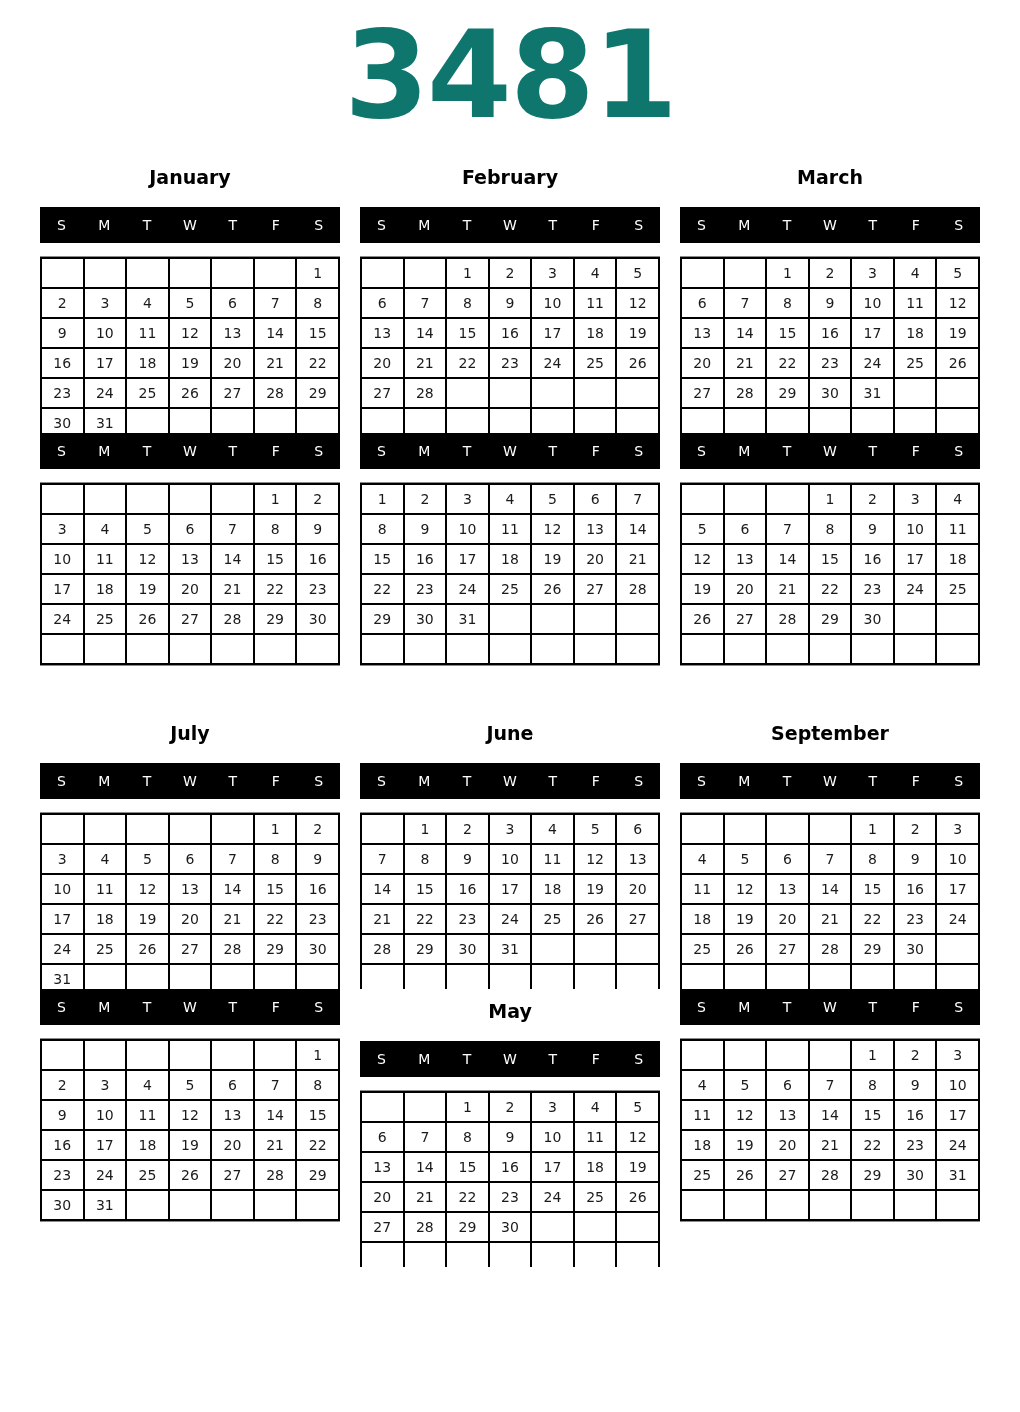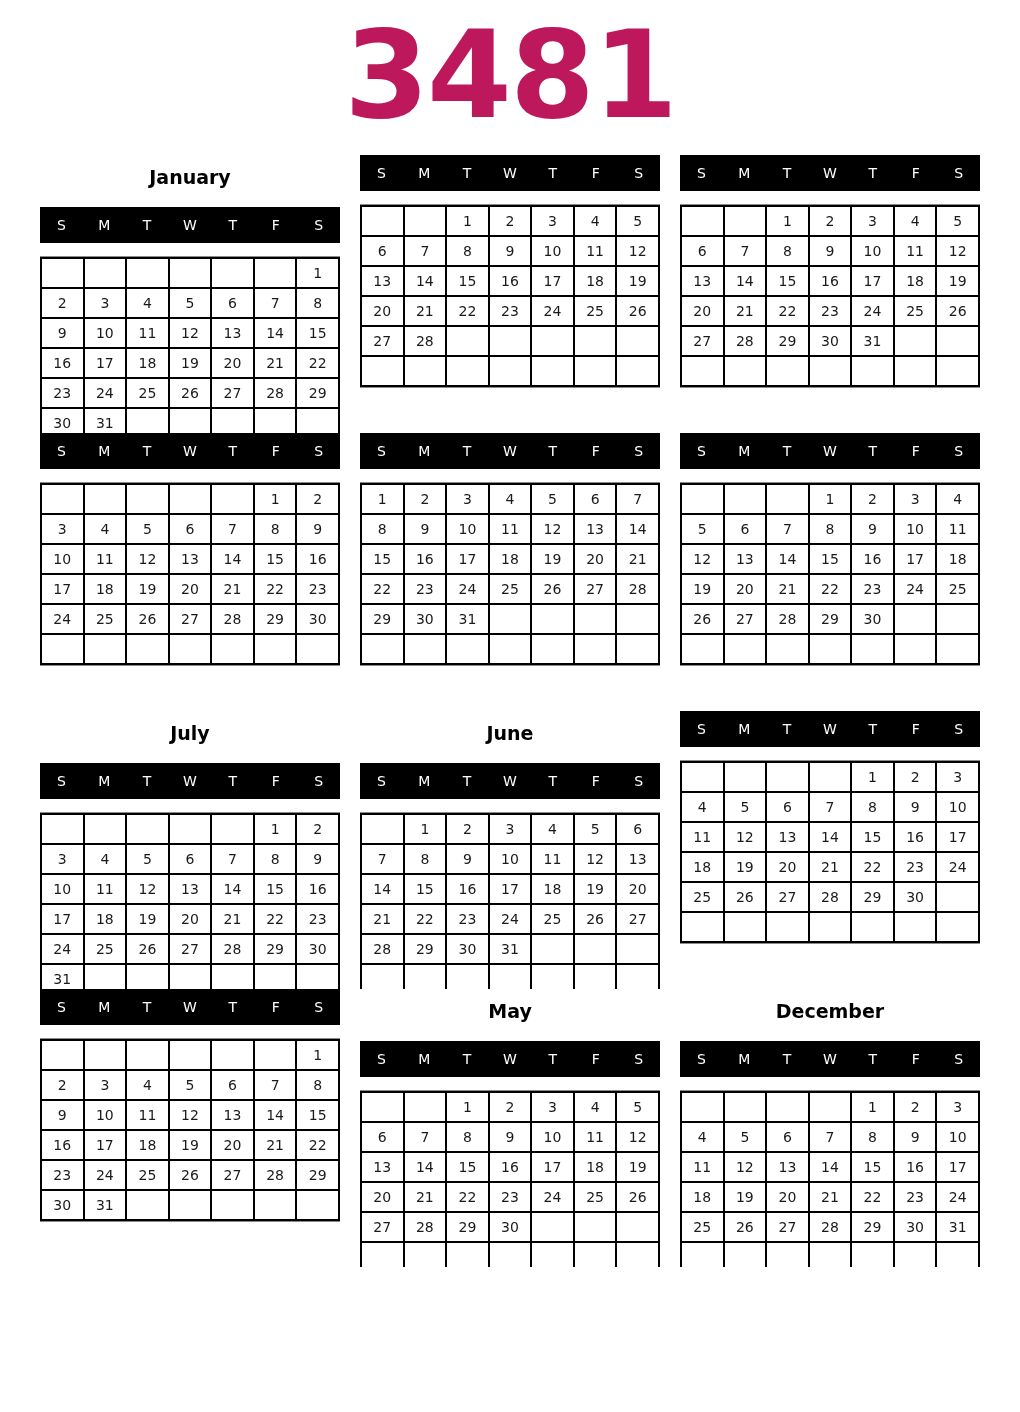--- a/index.html
+++ b/index.html
@@ -14,21 +14,21 @@
     color: #000;
     overflow: hidden;
   }
   .year-title {
     height: 150px;
     line-height: 150px;
     text-align: center;
     font-size: 122px;
     font-weight: 700;
     letter-spacing: -2px;
-    color: #be185d;
+    color: #0f766e;
   }
   .months {
     margin-top: 5px;
     padding: 0 40px;
     display: grid;
     grid-template-columns: repeat(3, 300px);
     column-gap: 20px;
     row-gap: 0;
   }
   .month {
@@ -144,90 +144,92 @@
               <td></td>
               <td></td>
               <td></td>
               <td></td>
             </tr>
           </tbody>
         </table>
   </div>
 
   <div class="month">
-    <div class="weekday-header">
-          <span>S</span>
-          <span>M</span>
-          <span>T</span>
-          <span>W</span>
-          <span>T</span>
-          <span>F</span>
-          <span>S</span>
-        </div>
-    <table class="month-grid">
-          <tbody>
-            <tr>
-              <td></td>
-              <td></td>
-              <td>1</td>
-              <td>2</td>
-              <td>3</td>
-              <td>4</td>
-              <td>5</td>
-            </tr>
-            <tr>
-              <td>6</td>
-              <td>7</td>
-              <td>8</td>
-              <td>9</td>
-              <td>10</td>
-              <td>11</td>
-              <td>12</td>
-            </tr>
-            <tr>
-              <td>13</td>
-              <td>14</td>
-              <td>15</td>
-              <td>16</td>
-              <td>17</td>
-              <td>18</td>
-              <td>19</td>
-            </tr>
-            <tr>
-              <td>20</td>
-              <td>21</td>
-              <td>22</td>
-              <td>23</td>
-              <td>24</td>
-              <td>25</td>
-              <td>26</td>
-            </tr>
-            <tr>
-              <td>27</td>
-              <td>28</td>
-              <td></td>
-              <td></td>
-              <td></td>
-              <td></td>
-              <td></td>
-            </tr>
-            <tr>
-              <td></td>
-              <td></td>
-              <td></td>
-              <td></td>
-              <td></td>
-              <td></td>
-              <td></td>
-            </tr>
-          </tbody>
-        </table>
-  </div>
-
-  <div class="month">
+    <div class="month-title">February</div>
+    <div class="weekday-header">
+          <span>S</span>
+          <span>M</span>
+          <span>T</span>
+          <span>W</span>
+          <span>T</span>
+          <span>F</span>
+          <span>S</span>
+        </div>
+    <table class="month-grid">
+          <tbody>
+            <tr>
+              <td></td>
+              <td></td>
+              <td>1</td>
+              <td>2</td>
+              <td>3</td>
+              <td>4</td>
+              <td>5</td>
+            </tr>
+            <tr>
+              <td>6</td>
+              <td>7</td>
+              <td>8</td>
+              <td>9</td>
+              <td>10</td>
+              <td>11</td>
+              <td>12</td>
+            </tr>
+            <tr>
+              <td>13</td>
+              <td>14</td>
+              <td>15</td>
+              <td>16</td>
+              <td>17</td>
+              <td>18</td>
+              <td>19</td>
+            </tr>
+            <tr>
+              <td>20</td>
+              <td>21</td>
+              <td>22</td>
+              <td>23</td>
+              <td>24</td>
+              <td>25</td>
+              <td>26</td>
+            </tr>
+            <tr>
+              <td>27</td>
+              <td>28</td>
+              <td></td>
+              <td></td>
+              <td></td>
+              <td></td>
+              <td></td>
+            </tr>
+            <tr>
+              <td></td>
+              <td></td>
+              <td></td>
+              <td></td>
+              <td></td>
+              <td></td>
+              <td></td>
+            </tr>
+          </tbody>
+        </table>
+  </div>
+
+  <div class="month">
+    <div class="month-title">March</div>
     <div class="weekday-header">
           <span>S</span>
           <span>M</span>
           <span>T</span>
           <span>W</span>
           <span>T</span>
           <span>F</span>
           <span>S</span>
         </div>
     <table class="month-grid">
@@ -636,20 +638,21 @@
               <td></td>
               <td></td>
               <td></td>
               <td></td>
             </tr>
           </tbody>
         </table>
   </div>
 
   <div class="month">
+    <div class="month-title">September</div>
     <div class="weekday-header">
           <span>S</span>
           <span>M</span>
           <span>T</span>
           <span>W</span>
           <span>T</span>
           <span>F</span>
           <span>S</span>
         </div>
     <table class="month-grid">
@@ -847,21 +850,20 @@
               <td></td>
               <td></td>
               <td></td>
               <td></td>
             </tr>
           </tbody>
         </table>
   </div>
 
   <div class="month">
-    <div class="month-title">December</div>
     <div class="weekday-header">
           <span>S</span>
           <span>M</span>
           <span>T</span>
           <span>W</span>
           <span>T</span>
           <span>F</span>
           <span>S</span>
         </div>
     <table class="month-grid">

